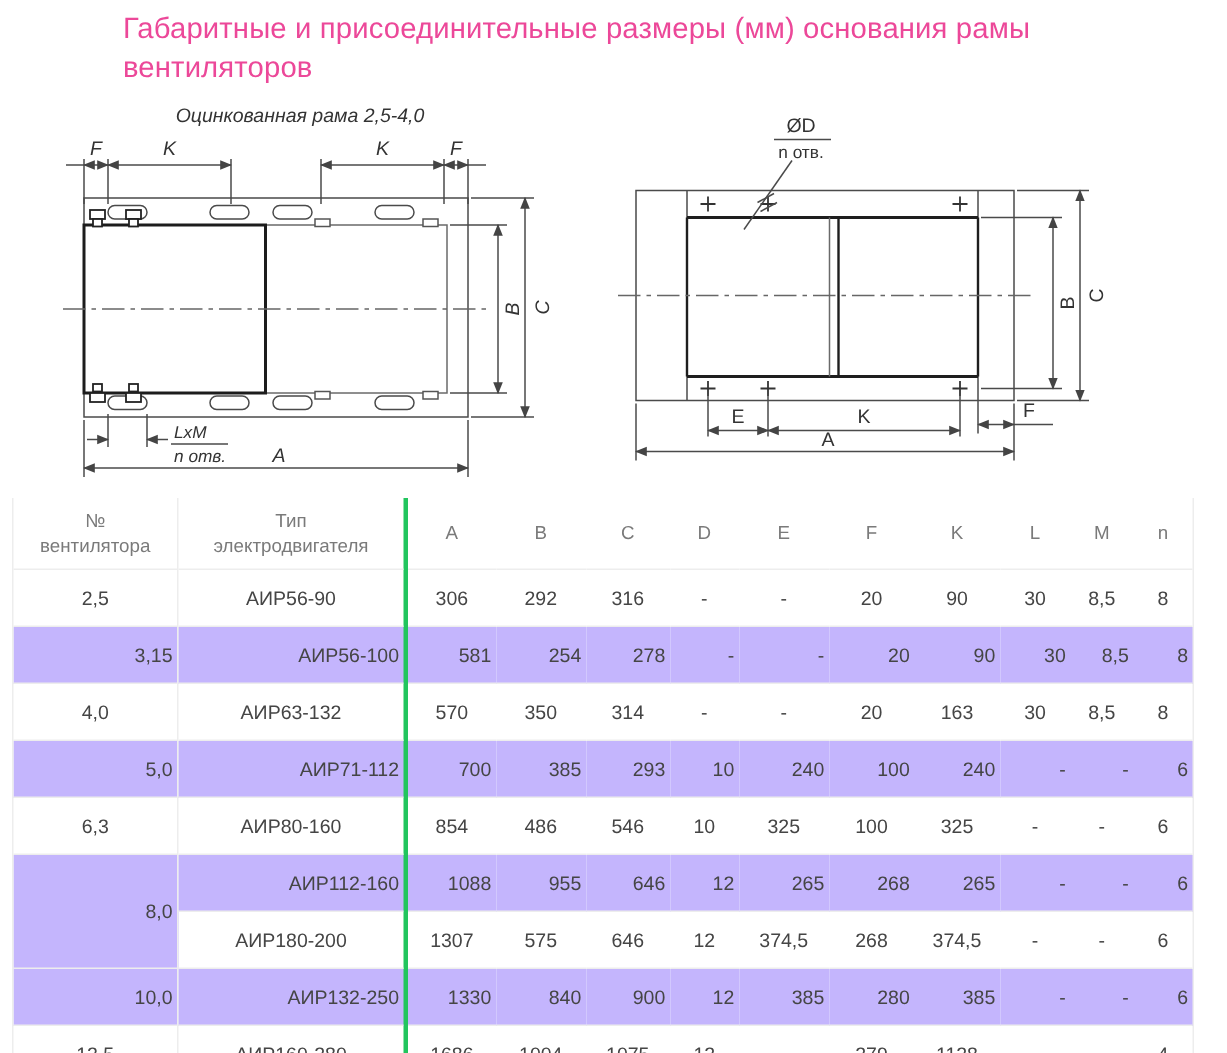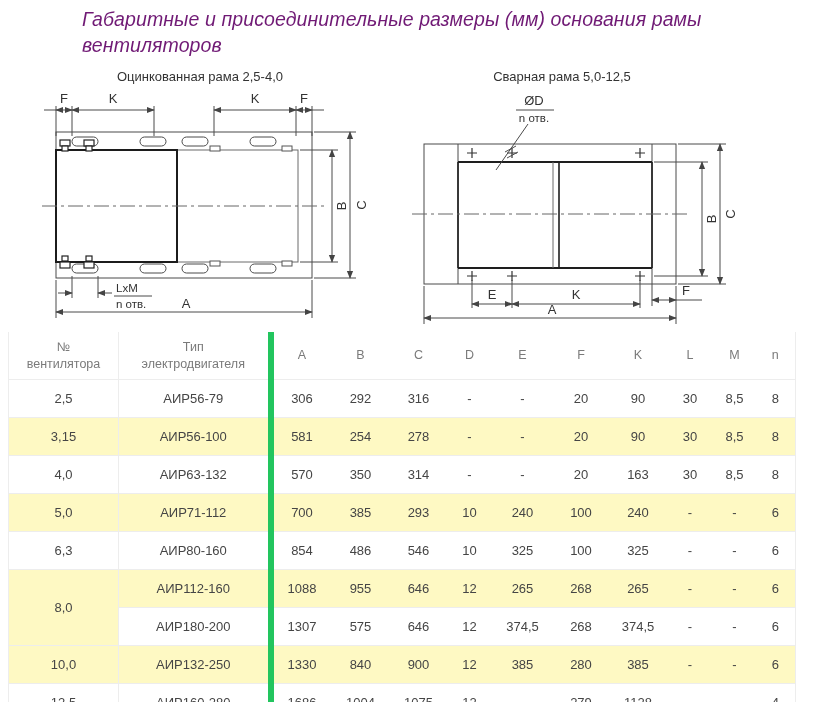--- a/index.html
+++ b/index.html
@@ -1,29 +1,28 @@
 <!DOCTYPE html>
 <html><head>
 <meta charset="utf-8">
 <style>
   html,body{margin:0;padding:0;background:#ffffff;}
   body{width:818px;height:702px;font-family:"Liberation Sans",sans-serif;color:#444;overflow:hidden;}
   .page{position:relative;width:818px;height:702px;}
 
   h1.page-title{
     margin:6px 0 10px 82px;width:700px;
-    font-size:19.5px;line-height:1.35;font-weight:400;color:#701a75;
+    font-size:19.5px;line-height:1.35;font-weight:400;color:#ec4899;
     letter-spacing:.1px;
-    font-style:italic;
   }
 
   .figures{display:flex;align-items:flex-start;margin:2px 0 6px 14px;}
   figure{margin:0;padding:0;}
   .fig-title{font-size:13px;color:#333;text-align:center;margin-bottom:2px;}
-  .fig1{width:372px;}
+  .fig1{width:372px;font-style:italic;}
   .fig2{width:340px;margin-left:26px;}
   .fig2 .fig-title{padding-right:40px;}
   svg{display:block;}
   svg text{font-family:"Liberation Sans",sans-serif;fill:#333;}
   .dim-text{font-size:13px;}
   .dim-small{font-size:11.5px;}
 
   table.dims-table{
     border-collapse:collapse;table-layout:fixed;
     width:787px;margin-left:8px;margin-top:4px;
@@ -32,23 +31,23 @@
   .dims-table th{
     font-weight:400;color:#7a7a7a;font-size:12.5px;
     padding:7px 3px;text-align:center;vertical-align:middle;
     white-space:pre-line;line-height:1.35;
   }
   .dims-table td{
     font-size:13px;color:#454545;text-align:center;vertical-align:middle;
     padding:11px 3px;border-top:1px solid #ededed;
   }
   .dims-table .col-no{border-left:1px solid #ededed;border-right:1px solid #ededed;}
-  .dims-table .col-type{border-right:6px solid #22c55e;}
+  .dims-table .col-type{border-right:3px solid #22c55e;}
   .dims-table th:last-child,.dims-table td:last-child{border-right:1px solid #ededed;}
-  .dims-table tr.shade td{background:#fef9c3;}
+  .dims-table tr.shade td{background:#c4b5fd;text-align:right;}
 </style>
 </head>
 <body>
 
 <div class="page">
 
   <h1 class="page-title">Габаритные и присоединительные размеры (мм) основания рамы вентиляторов</h1>
 
   <div class="figures">
 
@@ -138,21 +137,20 @@
         <text class="dim-text" x="290" y="17" text-anchor="middle">F</text>
         <text class="dim-text" x="328" y="124" text-anchor="middle" transform="rotate(-90 328 120)">B</text>
         <text class="dim-text" x="347" y="124" text-anchor="middle" transform="rotate(-90 347 119)">C</text>
         <text class="dim-small" x="102" y="206">LxM</text>
         <text class="dim-small" x="102" y="222">n отв.</text>
         <text class="dim-text" x="172" y="222" text-anchor="middle">A</text>
       </svg>
     </figure>
 
     <figure class="fig2">
-      <div class="fig-title">Сварная рама 5,0-12,5</div>
       <svg width="340" height="240" viewBox="0 0 340 240">
         <defs>
           <marker id="ar2" viewBox="0 0 10 10" refX="9" refY="5" markerWidth="8" markerHeight="8" orient="auto-start-reverse">
             <path d="M0,1 L10,5 L0,9 z" fill="#444"></path>
           </marker>
         </defs>
         <g stroke="#4a4a4a" stroke-width="1" fill="none">
           <rect x="12" y="58" width="252" height="140" fill="#fff"></rect>
           <line x1="46" y1="58" x2="46" y2="198"></line>
           <line x1="240" y1="58" x2="240" y2="198"></line>
@@ -245,21 +243,21 @@
         <th>F</th>
         <th>K</th>
         <th>L</th>
         <th>M</th>
         <th>n</th>
       </tr>
     </thead>
     <tbody>
         <tr>
           <td class="col-no">2,5</td>
-          <td class="col-type">АИР56-79</td>
+          <td class="col-type">АИР56-90</td>
           <td>306</td>
           <td>292</td>
           <td>316</td>
           <td>-</td>
           <td>-</td>
           <td>20</td>
           <td>90</td>
           <td>30</td>
           <td>8,5</td>
           <td>8</td>

